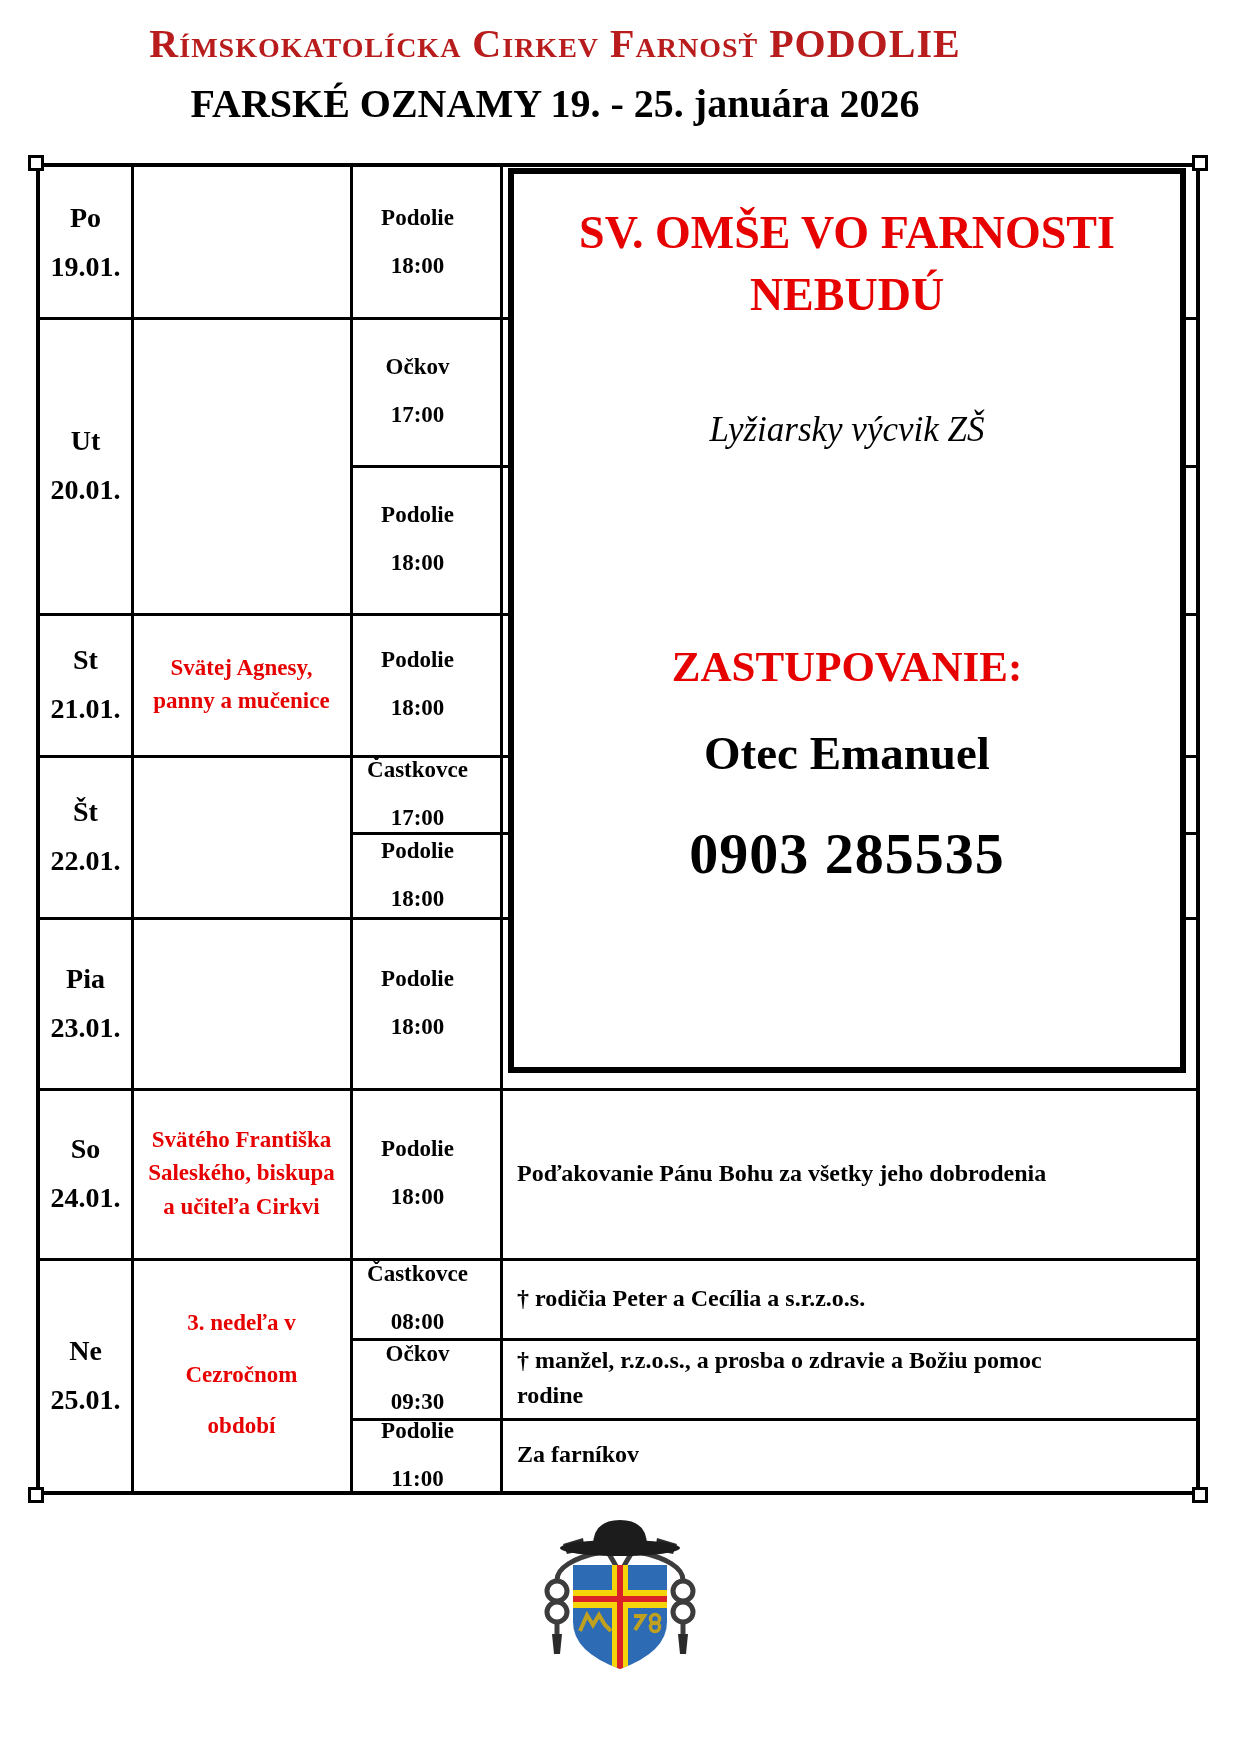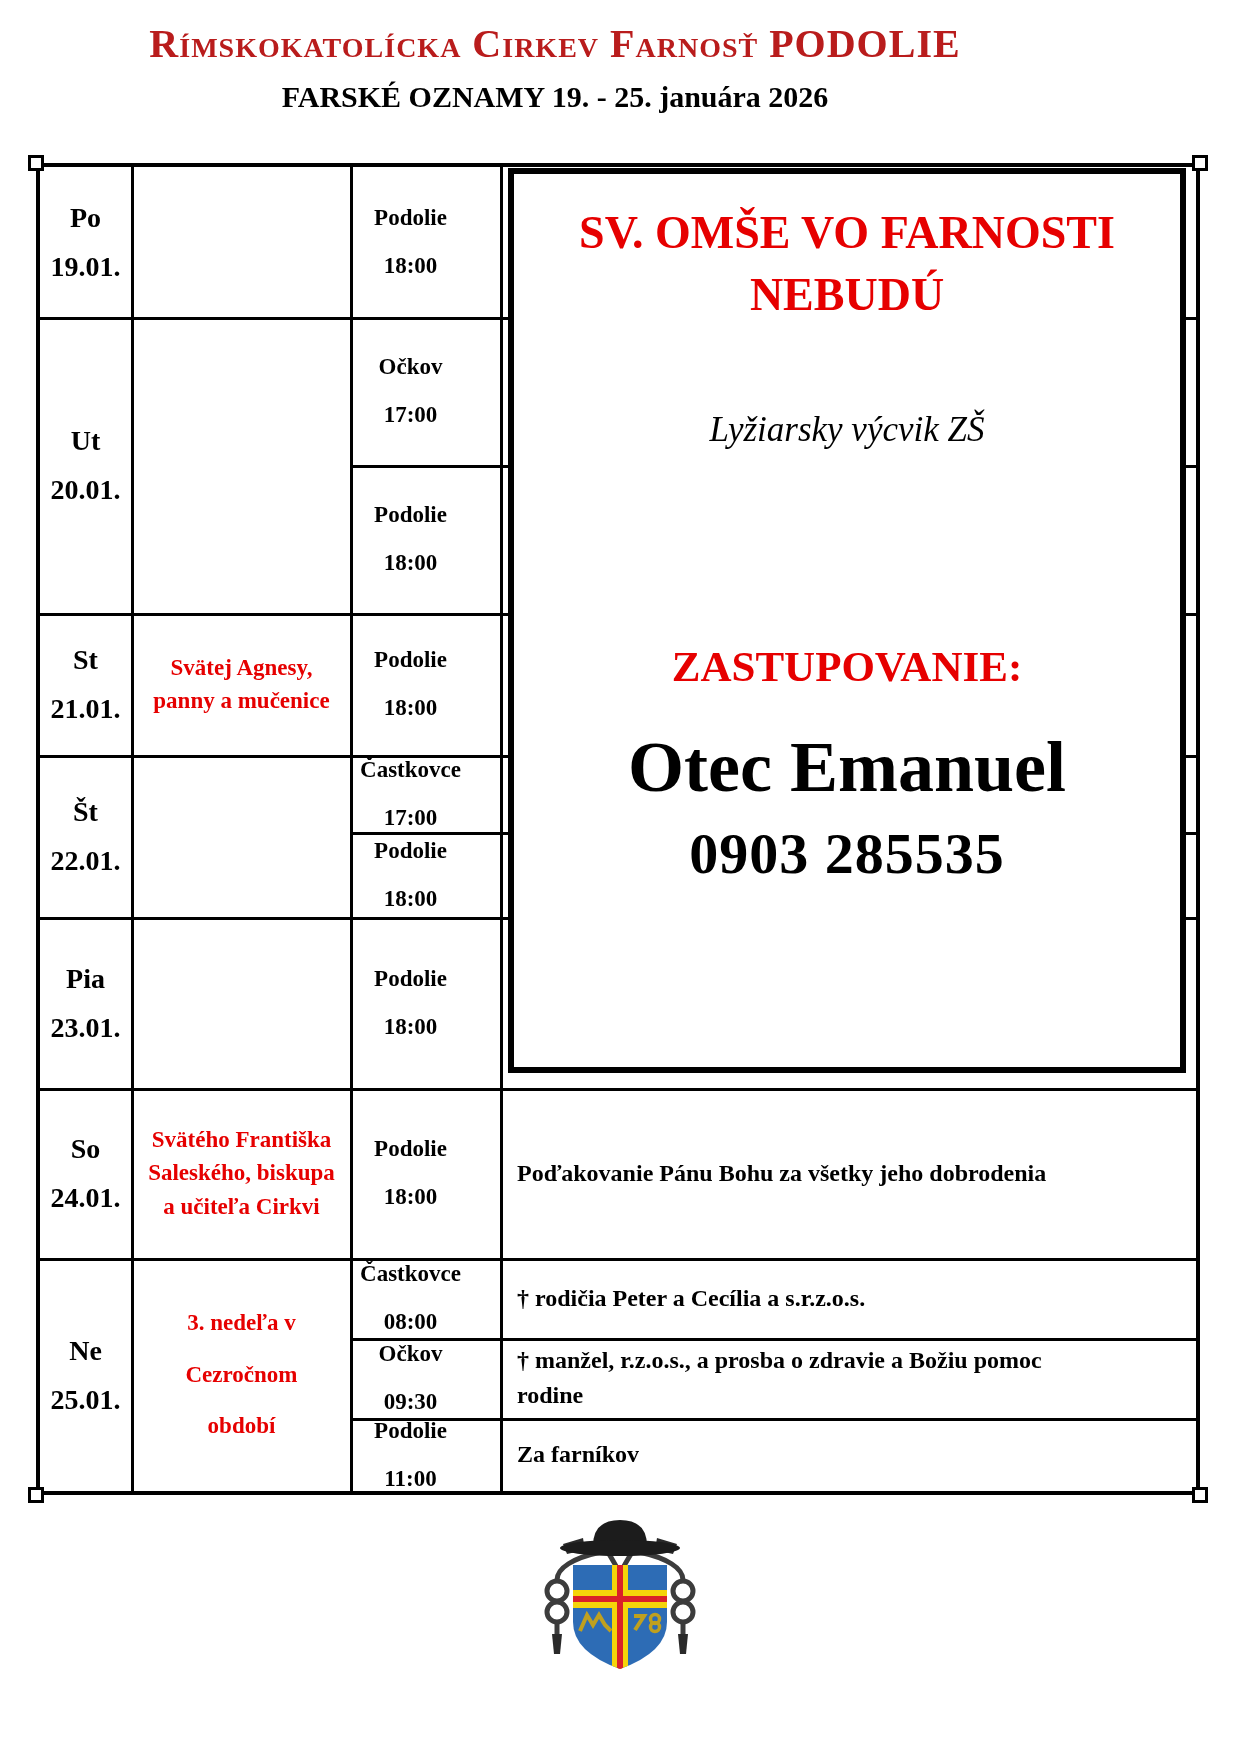--- a/index.html
+++ b/index.html
@@ -1,47 +1,47 @@
 <!DOCTYPE html>
 <html><head>
 <meta charset="utf-8">
 <style>
   html,body{margin:0;padding:0;background:#ffffff;}
   .page{position:relative;width:1240px;height:1754px;background:#ffffff;overflow:hidden;
         font-family:"Liberation Serif", serif;color:#000;}
   .doc-title{position:absolute;left:0;top:20px;width:1110px;text-align:center;
         font-size:40px;font-weight:bold;color:#b91c1c;font-variant:small-caps;letter-spacing:1px;}
   .doc-subtitle{position:absolute;left:0;top:80px;width:1110px;text-align:center;
-        font-size:30px;font-weight:bold;color:#000;}
+        font-size:40px;font-weight:bold;color:#000;}
   .tablewrap{position:absolute;left:36px;top:163px;width:1164px;height:1332px;
         border:4px solid #000;box-sizing:border-box;background:#fff;}
   .vline{position:absolute;top:0;bottom:0;width:3px;background:#000;}
   .hline{position:absolute;left:0;right:0;height:3px;background:#000;}
   .hline.sub{left:310px;}
   .cell{position:absolute;display:flex;flex-direction:column;align-items:center;justify-content:center;
         box-sizing:border-box;text-align:center;}
   .cell.day{left:0;width:91px;font-weight:bold;font-size:28px;line-height:1.25;}
   .cell.day .date{margin-top:14px;}
   .cell.feast{left:93px;width:217px;color:#e60000;font-weight:bold;font-size:23px;
         line-height:1.45;white-space:pre-line;}
   .cell.feast.spread{line-height:2.25;}
-  .cell.mass{left:297px;width:147px;font-weight:bold;font-size:23px;line-height:1.55;gap:12px;}
+  .cell.mass{left:304px;width:147px;font-weight:bold;font-size:23px;line-height:1.55;gap:12px;}
   .cell.intent{left:463px;width:697px;align-items:flex-start;text-align:left;
         padding-left:14px;padding-right:24px;font-weight:bold;font-size:24px;line-height:1.45;
         justify-content:center;white-space:pre-line;}
   .notice{position:absolute;left:468px;top:1px;width:678px;height:905px;background:#fff;
         border:6px solid #000;box-sizing:border-box;z-index:5;text-decoration:underline;}
   .notice .ntitle{position:absolute;top:28px;left:0;width:100%;text-align:center;
         color:#e60000;font-weight:bold;font-size:46px;line-height:1.35;white-space:pre-line;}
   .notice .nnote{position:absolute;top:236px;left:0;width:100%;text-align:center;
         font-style:italic;font-size:35px;}
   .notice .nlabel{position:absolute;top:468px;left:0;width:100%;text-align:center;
         color:#e60000;font-weight:bold;font-size:43px;}
   .notice .nname{position:absolute;top:552px;left:0;width:100%;text-align:center;
-        font-weight:bold;font-size:72px;}
+        font-weight:bold;font-size:47px;}
   .notice .nphone{position:absolute;top:646px;left:0;width:100%;text-align:center;
         font-weight:bold;font-size:58px;letter-spacing:1px;}
   .handle{position:absolute;width:16px;height:16px;background:#fff;border:3px solid #000;
         box-sizing:border-box;z-index:10;}
   .logo{position:absolute;left:535px;top:1512px;}
 </style>
 </head>
 <body>
 
 <div class="page">

